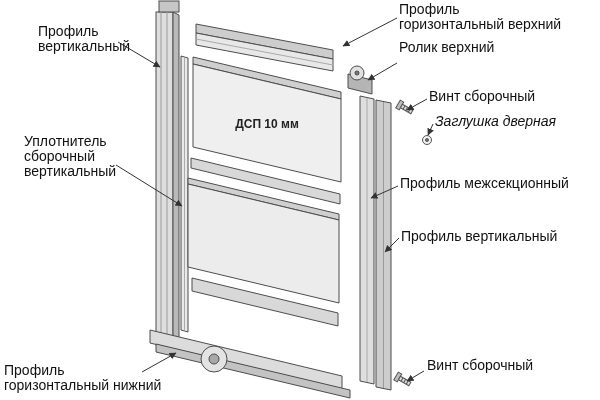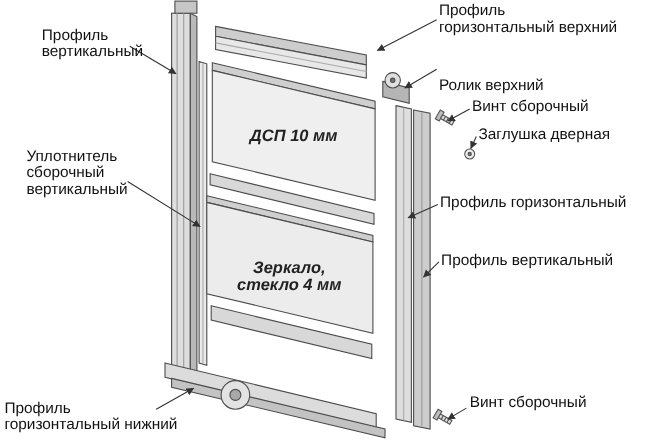--- a/index.html
+++ b/index.html
@@ -14,27 +14,26 @@
   .stage svg { position: absolute; left: 0; top: 0; }
   .label {
     position: absolute;
     font-size: 14px;
     line-height: 15px;
     color: #111111;
     white-space: pre-line;
   }
   .panel-text {
     position: absolute;
-    font-size: 15px;
+    font-size: 12px;
     font-weight: bold;
     color: #222222;
     text-align: center;
     line-height: 16px;
     white-space: pre-line;
-    font-style: italic;
   }
 </style>
 </head>
 <body>
 
 <div class="stage">
 
   <svg width="600" height="400" viewBox="0 0 600 400">
     <defs>
       <marker id="arrow" markerWidth="8" markerHeight="8" refX="6.5" refY="3.5" orient="auto">
@@ -137,29 +136,27 @@
       <line x1="116" y1="165" x2="182" y2="206" marker-end="url(#arrow)"></line>
       <line x1="142" y1="372" x2="176" y2="353" marker-end="url(#arrow)"></line>
       <line x1="424" y1="371" x2="407" y2="381" marker-end="url(#arrow)"></line>
     </g>
   </svg>
 
   <div class="label" style="left:38px; top:24px;">Профиль
 вертикальный</div>
   <div class="label" style="left:399px; top:2px;">Профиль
 горизонтальный верхний</div>
-  <div class="label" style="left:399px; top:70px;">Ролик верхний</div>
+  <div class="label" style="left:399px; top:40px;">Ролик верхний</div>
   <div class="label" style="left:429px; top:89px;">Винт сборочный</div>
-  <div class="label" style="left:435px; top:114px;">Заглушка дверная</div>
-  <div class="label" style="left:400px; top:176px;">Профиль горизонтальный</div>
+  <div class="label" style="left:435px; top:114px;font-style:italic;">Заглушка дверная</div>
+  <div class="label" style="left:400px; top:176px;">Профиль межсекционный</div>
   <div class="label" style="left:401px; top:229px;">Профиль вертикальный</div>
   <div class="label" style="left:24px; top:134px;">Уплотнитель
 сборочный
 вертикальный</div>
   <div class="label" style="left:4px; top:363px;">Профиль
 горизонтальный нижний</div>
   <div class="label" style="left:427px; top:358px;">Винт сборочный</div>
 
   <div class="panel-text" style="left:197px; top:116px; width:140px;">ДСП 10 мм</div>
-  <div class="panel-text" style="left:193px; top:236px; width:140px;">Зеркало,
-стекло 4 мм</div>
 
 </div>
 
 </body></html>

